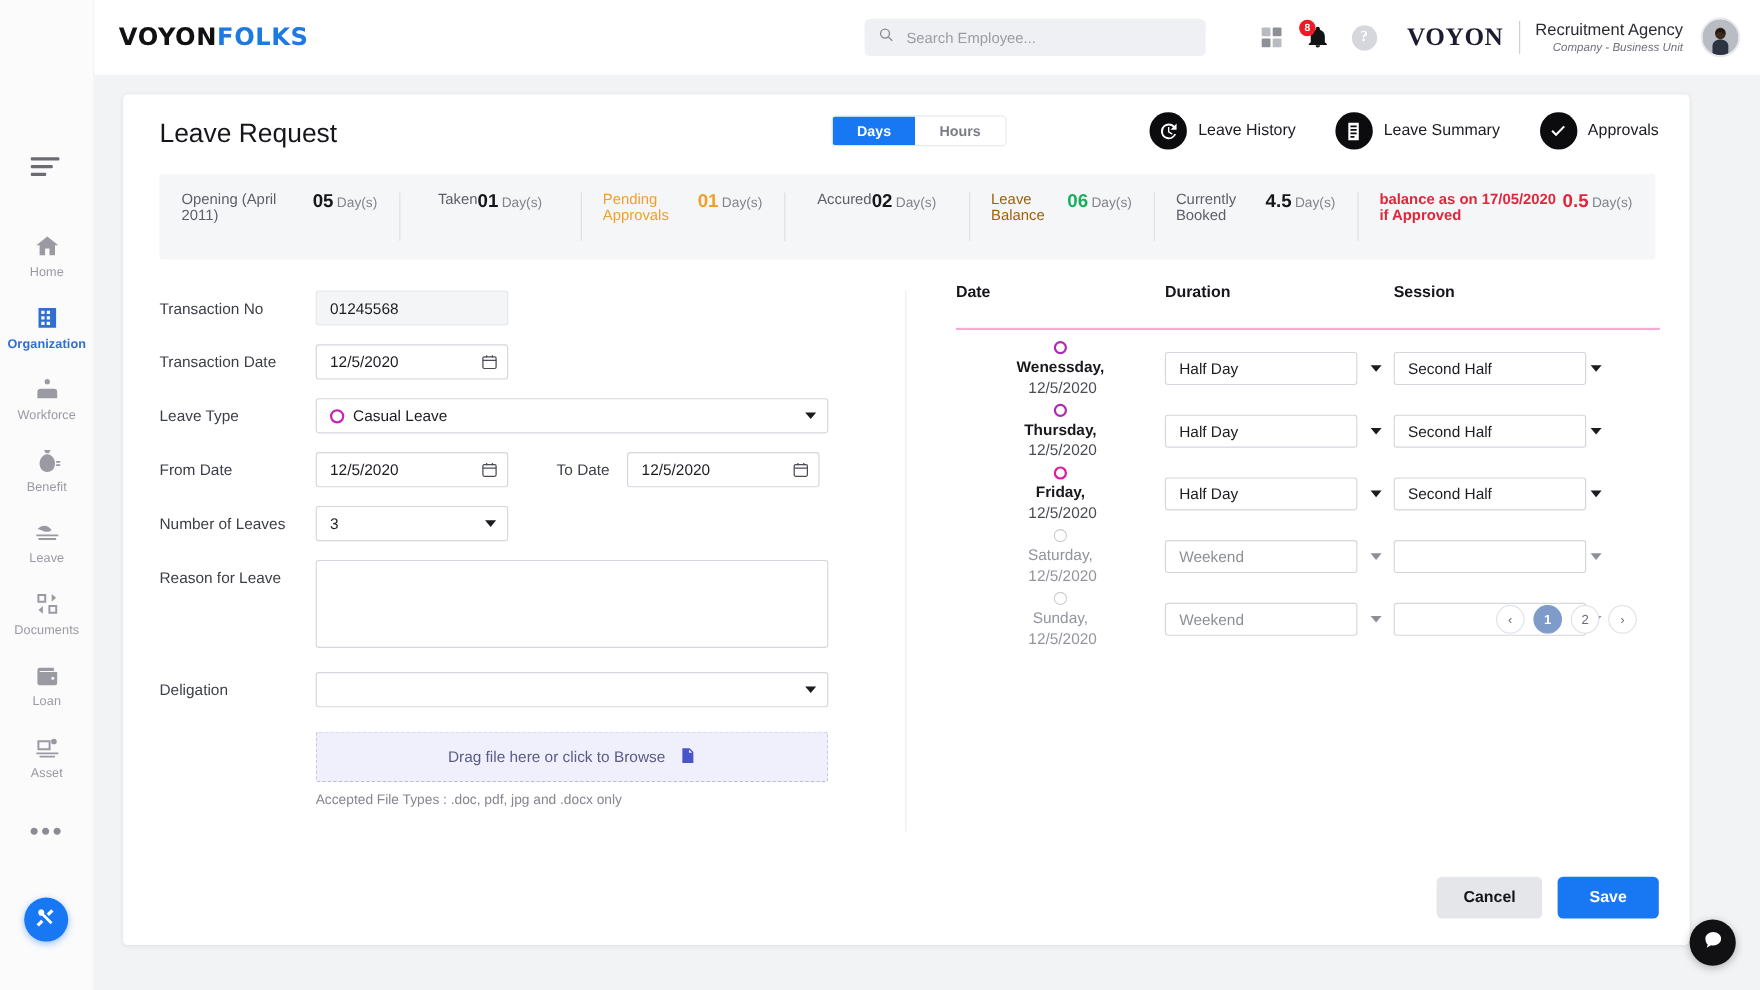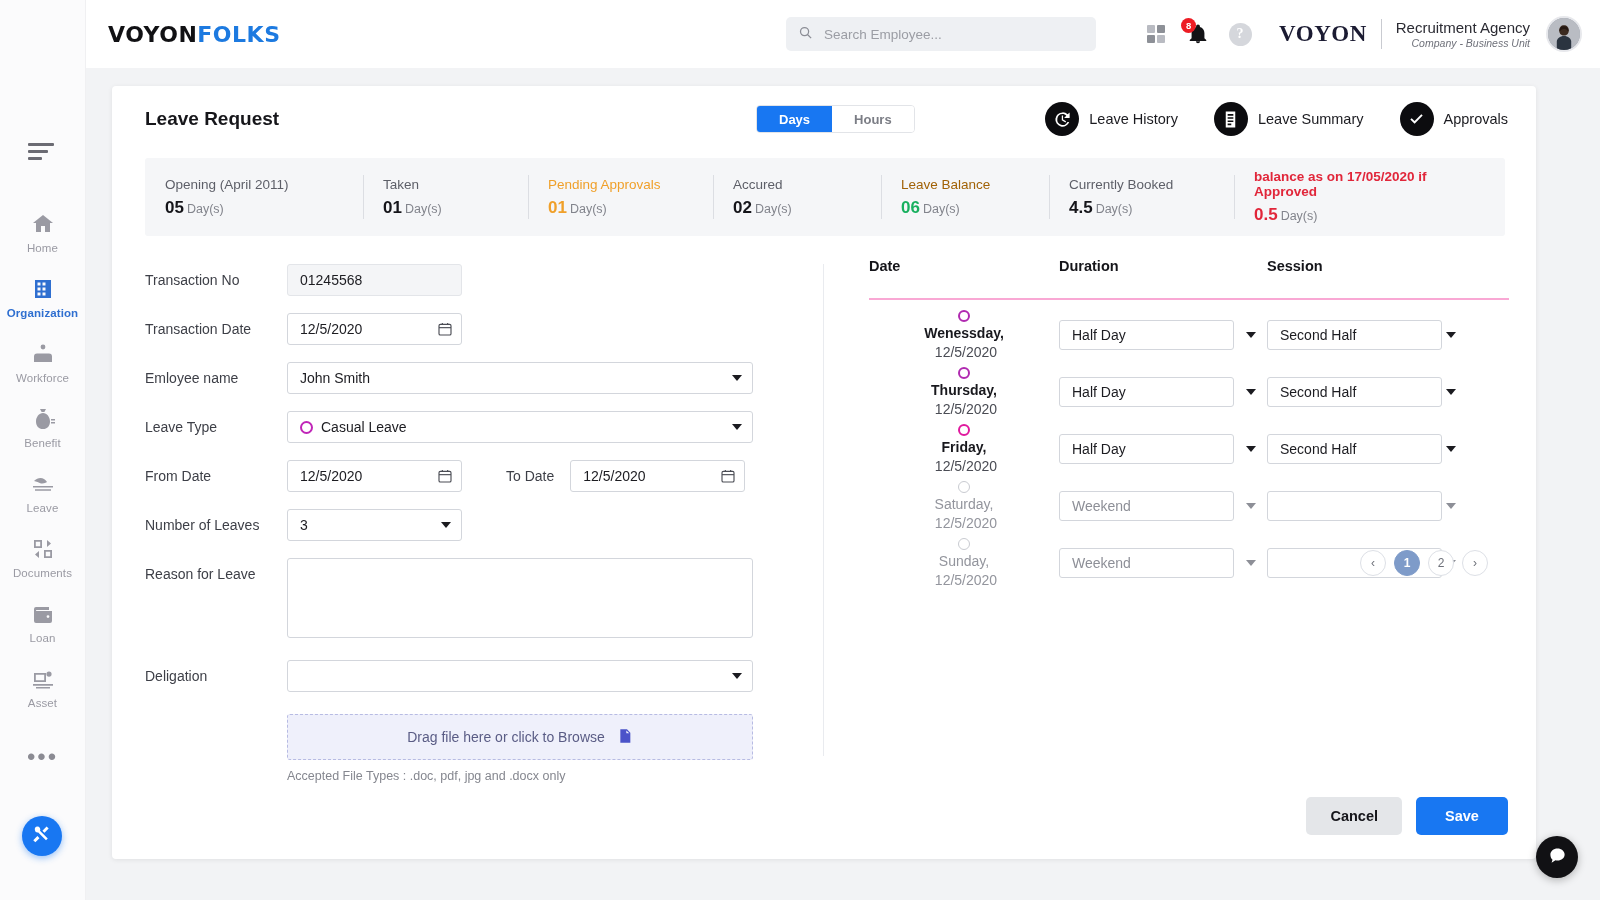--- a/index.html
+++ b/index.html
@@ -101,42 +101,42 @@
   .avatar svg { position:absolute; left:0; top:0; width:100%; height:100%; }
 
   
   .page-bg { position:absolute; left: 86px; top: 68px; right:0; bottom:0; background:#f2f3f5; }
   .card {
     position:absolute; left: 112px; top: 86px; width: 1424px; height: 773px;
     background:#fff; border-radius: 4px; box-shadow: 0 1px 5px rgba(0,0,0,.08);
   }
 
   .card-head { position:relative; height: 72px; }
-  .page-title { position:absolute; left: 33px; top: 22px; font-size: 19px; font-weight: 700; color:#16161a; }
+  .page-title { position:absolute; left: 33px; top: 22px; font-size: 24px; font-weight: 400; color:#16161a; }
 
   .toggle {
     position:absolute; left: 644px; top: 19px; display:flex;
     border:1px solid #e2e4e8; border-radius: 4px; overflow:hidden; height: 28px;
   }
   .toggle div { padding: 0 22px; display:flex; align-items:center; font-size: 13px; font-weight:700; cursor:pointer; }
   .toggle .on { background:#1877f2; color:#fff; }
   .toggle .off { background:#fff; color:#7b7d85; }
 
   .head-actions { position:absolute; right: 28px; top: 16px; display:flex; align-items:center; gap: 36px; }
   .ha { display:flex; align-items:center; gap: 10px; cursor:pointer; }
   .ha-ico { width: 34px; height: 34px; border-radius:50%; background:#0c0c0f; display:flex; align-items:center; justify-content:center; }
   .ha-ico svg { width:19px; height:19px; fill:#fff; }
   .ha-label { font-size: 14.5px; color:#1b1b20; }
 
   
   .stats {
     position:absolute; left: 33px; top: 72px; width: 1360px; height: 78px;
     background:#f5f6f8; border-radius: 3px; display:flex; align-items:center;
   }
-  .stat { position:relative; padding: 0 20px; display:flex; flex-direction:column; justify-content:center; height:48px; }
+  .stat { position:relative; padding: 0 20px; display:flex; justify-content:center; height:48px; }
   .stat + .stat::before {
     content:""; position:absolute; left:0; top: 2px; width:1px; height: 44px; background:#dcdee3;
   }
   .stat .s-label { font-size: 13.5px; color:#5d5f68; margin-bottom: 6px; }
   .stat .s-val { font-size: 17px; font-weight: 700; color:#15151a; }
   .stat .s-unit { font-size: 12.5px; font-weight: 400; color:#82848c; margin-left: 3px; }
 
   
   .form { position:absolute; left: 33px; top: 178px; width: 720px; }
   .frow { display:flex; align-items:center; margin-bottom: 17px; }
@@ -470,27 +470,20 @@
             <svg viewBox="0 0 24 24">
                 <rect x="3" y="5" width="18" height="16" rx="2"></rect>
                 <line x1="3" y1="10" x2="21" y2="10"></line>
                 <line x1="8" y1="3" x2="8" y2="6"></line>
                 <line x1="16" y1="3" x2="16" y2="6"></line>
               </svg>
           </span>
         </div>
       </div>
 
-      <div class="frow">
-        <div class="flabel">Emloyee name</div>
-        <div class="fctl w466">
-          <div class="ddl">John Smith</div>
-          <span class="caret"></span>
-        </div>
-      </div>
 
       <div class="frow">
         <div class="flabel">Leave Type</div>
         <div class="fctl w466">
           <div class="ddl">
             <span class="lt-dot"></span>
             <span>Casual Leave</span>
           </div>
           <span class="caret"></span>
         </div>

